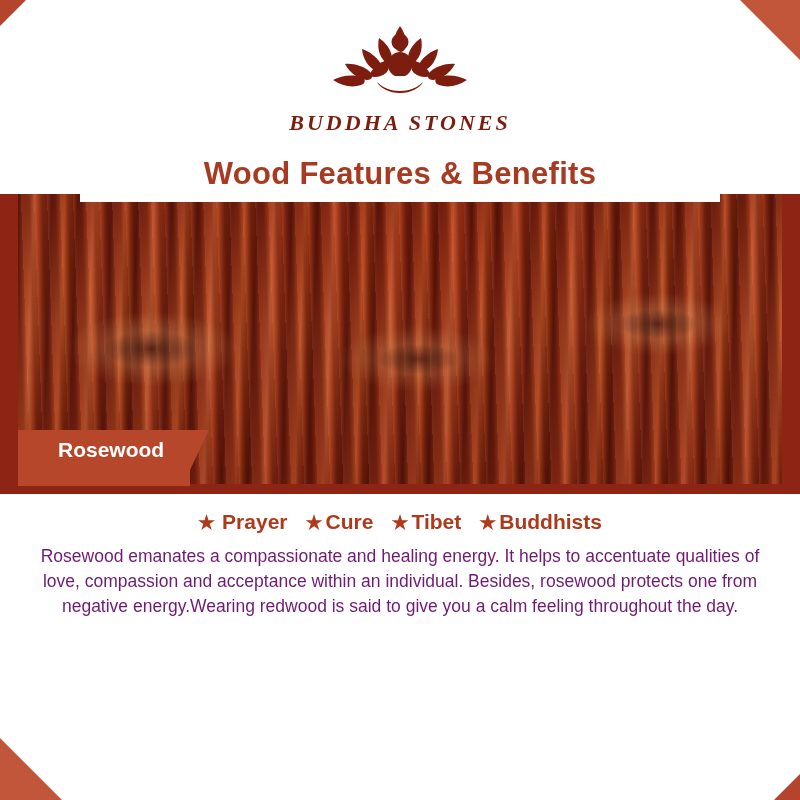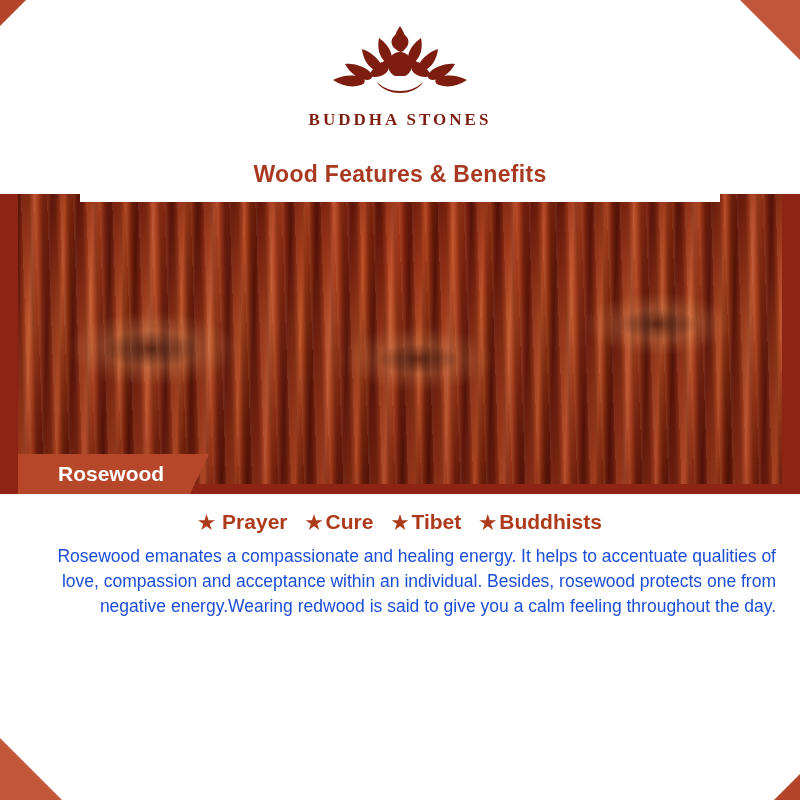--- a/index.html
+++ b/index.html
@@ -61,41 +61,42 @@
     padding-top: 16px;
     box-sizing: border-box;
   }
   .logo-mark {
     width: 150px;
     height: 92px;
     display: block;
   }
   .brand-name {
     margin-top: 2px;
-    font-size: 17px;
+    font-size: 22px;
     letter-spacing: 3px;
     color: #7d1d10;
     font-weight: bold;
     font-family: "Liberation Serif", serif;
+    font-style: italic;
   }
 
   
   .title-band {
     position: relative;
     margin: 0 auto;
     width: 640px;
     height: 56px;
     background: #ffffff;
     display: flex;
     align-items: center;
     justify-content: center;
     z-index: 4;
   }
   .title-band .title-text {
-    font-size: 23px;
+    font-size: 31px;
     font-weight: bold;
     color: #a83a22;
     letter-spacing: 0.3px;
     font-family: "Liberation Sans", sans-serif;
   }
 
   
   .wood-wrap {
     position: relative;
     width: 800px;
@@ -139,23 +140,23 @@
     background:
       repeating-linear-gradient(88deg,
         rgba(255,200,150,0.10) 0px, rgba(0,0,0,0) 4px,
         rgba(0,0,0,0.16) 8px, rgba(0,0,0,0) 13px);
   }
 
   
   .wood-label {
     position: absolute;
     left: 18px;
-    bottom: 0px;
+    bottom: 8px;
     height: 40px;
-    padding: 0 26px 0 40px;
+    padding: 0 26px 16px 40px;
     background: #b6472a;
     color: #ffffff;
     font-size: 21px;
     font-weight: bold;
     display: flex;
     align-items: center;
     z-index: 6;
   }
   .wood-label::after {
     content: "";
@@ -193,23 +194,23 @@
     color: #ae3a1c;
     font-size: 19px;
     margin-right: 3px;
     line-height: 1;
   }
   .keyword.spaced .star { margin-right: 7px; }
 
   .paragraph {
     font-size: 17.5px;
     line-height: 1.42;
-    color: #1d4ed8;
+    color: #701a75;
     margin: 0 0 0 0;
-    text-align: right;
+    text-align: center;
   }
   .paragraph + .paragraph {
     margin-top: 2px;
   }
 </style>
 </head>
 <body>
 
 <div class="page">
 

